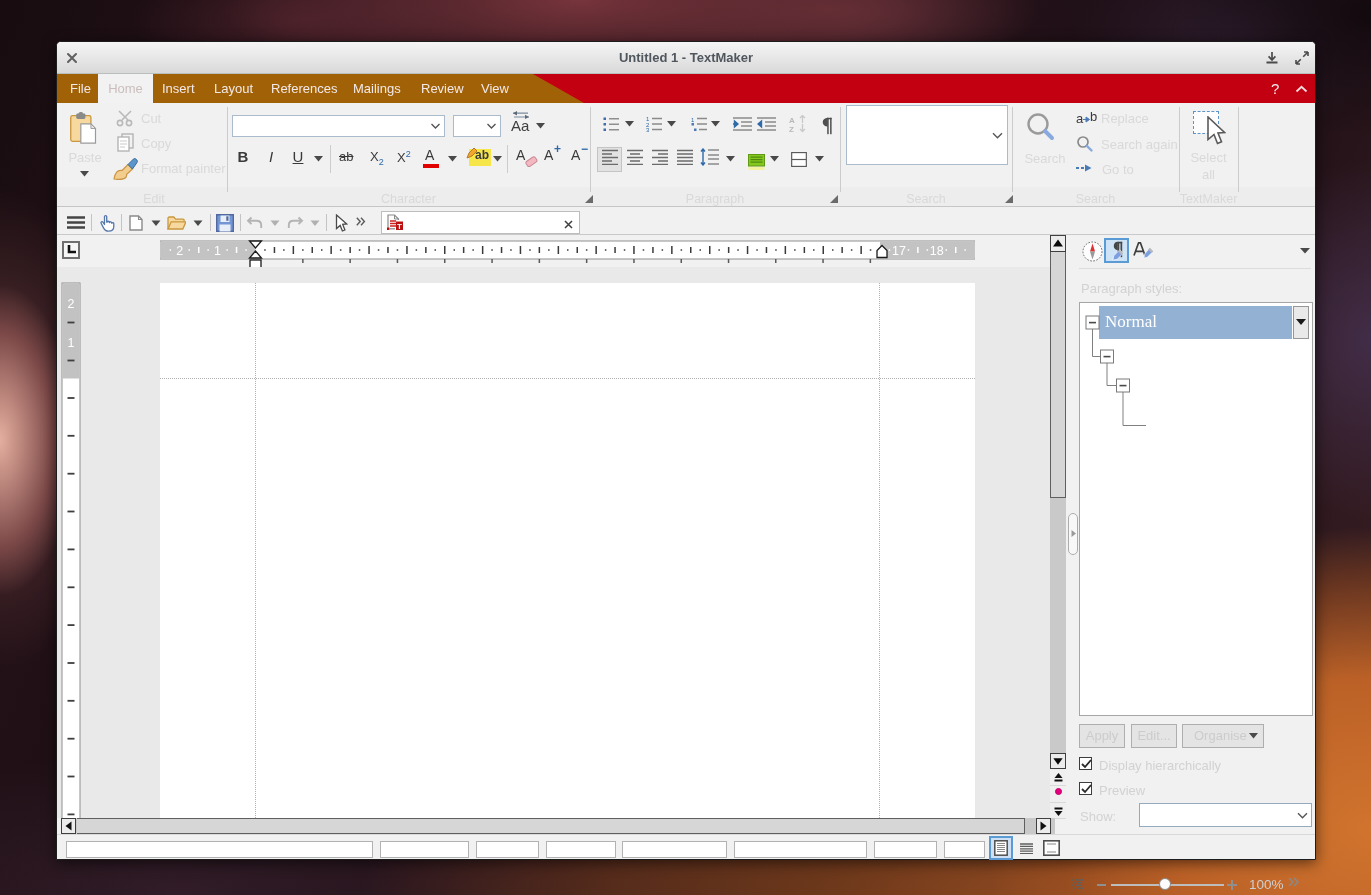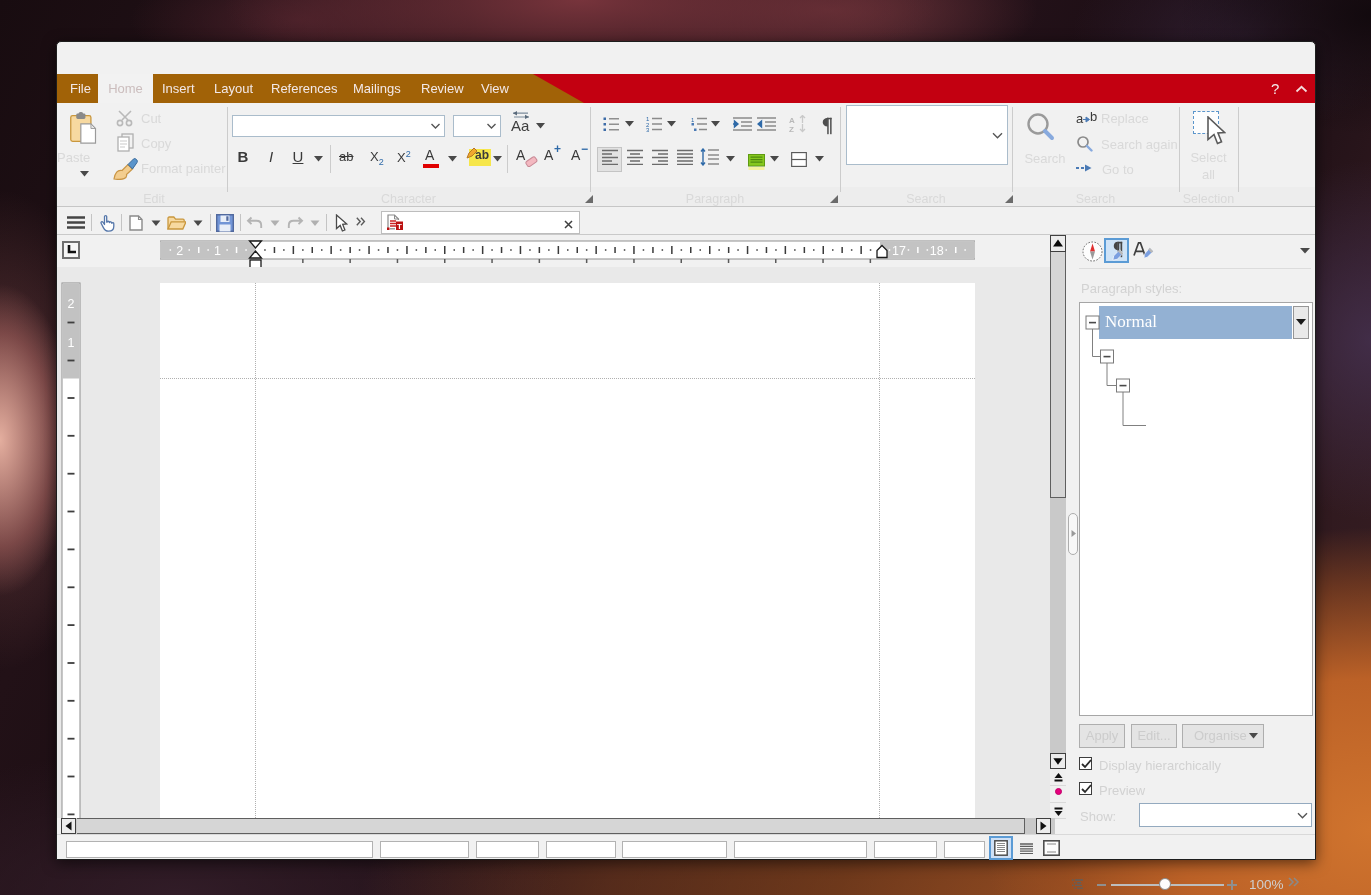--- a/index.html
+++ b/index.html
@@ -85,20 +85,33 @@
 #sidebar { position:absolute; left:1022px; top:193px; width:236px; height:599px; background:#f1f1f1; }
 .sbtxt { position:absolute; font-size:13px; color:#d2d2d2; }
 .sbbtn { position:absolute; top:489px; height:24px; background:#e4e4e4; border:1px solid #aeaeae;
   font-size:13px; color:#cccccc; text-align:center; line-height:22px; }
 .chk { position:absolute; width:13px; height:13px; background:#fff; border:1.6px solid #3d3d3d; }
 </style>
 </head>
 <body>
 <div id="wall"></div>
 <div id="win">
+  <div id="titlebar">
+    <div class="title">Untitled 1 - TextMaker</div>
+    <svg class="abs" style="left:9px;top:10px" width="12" height="12" viewBox="0 0 12 12">
+        <path d="M2 2 L10 10 M10 2 L2 10" stroke="#5f5f5f" stroke-width="2" stroke-linecap="round"></path>
+      </svg>
+    <svg class="abs" style="left:1208px;top:9px" width="14" height="14" viewBox="0 0 14 14">
+        <path d="M7 1 L7 8 M3.6 5.4 L7 9 L10.4 5.4" stroke="#4a4a4a" stroke-width="1.7" fill="none"></path>
+        <path d="M1.5 11.5 H12.5" stroke="#4a4a4a" stroke-width="2"></path>
+      </svg>
+    <svg class="abs" style="left:1238px;top:9px" width="14" height="14" viewBox="0 0 14 14">
+        <path d="M8.2 5.8 L13 1 M13 1 H9 M13 1 V5 M5.8 8.2 L1 13 M1 13 H5 M1 13 V9" stroke="#4a4a4a" stroke-width="1.6" fill="none"></path>
+      </svg>
+  </div>
   <div id="menubar">
     <div class="bright"></div>
     <span class="mitem" style="left:13px">File</span>
     <span class="mitem" style="left:105px">Insert</span>
     <span class="mitem" style="left:157px">Layout</span>
     <span class="mitem" style="left:214px">References</span>
     <span class="mitem" style="left:296px">Mailings</span>
     <span class="mitem" style="left:364px">Review</span>
     <span class="mitem" style="left:424px">View</span>
     <span class="mitem" style="left:1214px;font-size:15px">?</span>
@@ -113,39 +126,39 @@
     <div class="rsep" style="left:533px"></div>
     <div class="rsep" style="left:783px"></div>
     <div class="rsep" style="left:955px"></div>
     <div class="rsep" style="left:1122px"></div>
     <div class="rsep" style="left:1181px"></div>
     <div class="rlab" style="left:12px;width:170px">Edit</div>
     <div class="rlab" style="left:170px;width:363px">Character</div>
     <div class="rlab" style="left:533px;width:250px">Paragraph</div>
     <div class="rlab" style="left:783px;width:172px">Search</div>
     <div class="rlab" style="left:955px;width:167px">Search</div>
-    <div class="rlab" style="left:1122px;width:59px">Selection</div>
+    <div class="rlab" style="left:1122px;width:59px">TextMaker</div>
     <svg class="launcher" style="left:528px;top:92px" width="9" height="9">
         <path d="M8 0 V8 H0 Z" fill="#6b6b6b"></path>
       </svg>
     <svg class="launcher" style="left:773px;top:92px" width="9" height="9">
         <path d="M8 0 V8 H0 Z" fill="#6b6b6b"></path>
       </svg>
     <svg class="launcher" style="left:948px;top:92px" width="9" height="9">
         <path d="M8 0 V8 H0 Z" fill="#6b6b6b"></path>
       </svg>
 
     <svg class="ico" style="left:11px;top:9px" width="33" height="33" viewBox="0 0 36 36">
       <rect x="3" y="4" width="22" height="28" rx="2" fill="#f7d9a0" stroke="#c9973d" stroke-width="1.4"></rect>
       <rect x="9" y="1.5" width="10" height="6" rx="1.5" fill="#8a8a8a"></rect>
       <rect x="11.5" y="0" width="5" height="4" rx="2" fill="#8a8a8a"></rect>
       <path d="M14 13 H25 L30 18 V34 H14 Z" fill="#ffffff" stroke="#9a9a9a" stroke-width="1.3"></path>
       <path d="M25 13 V18 H30 Z" fill="#e6e6e6" stroke="#9a9a9a" stroke-width="1"></path>
     </svg>
-    <div class="gtxt" style="left:0px;top:47px;width:56px;text-align:left">Paste</div>
+    <div class="gtxt" style="left:0px;top:47px;width:56px;text-align:center">Paste</div>
     <svg class="abs" style="left:23px;top:68px" width="9" height="6">
         <path d="M0 0 H9 L4.5 5.5 Z" fill="#494949"></path>
       </svg>
     <svg class="ico" style="left:59px;top:7px" width="18" height="17" viewBox="0 0 18 17">
       <path d="M3 1 L12 10 M15 1 L6 10" stroke="#b9b9b9" stroke-width="1.6" fill="none"></path>
       <circle cx="4" cy="13" r="2.6" fill="none" stroke="#b9b9b9" stroke-width="1.6"></circle>
       <circle cx="13" cy="13" r="2.6" fill="none" stroke="#b9b9b9" stroke-width="1.6"></circle>
     </svg>
     <div class="gtxt" style="left:84px;top:8px">Cut</div>
     <svg class="ico" style="left:59px;top:30px" width="20" height="19" viewBox="0 0 20 19">

